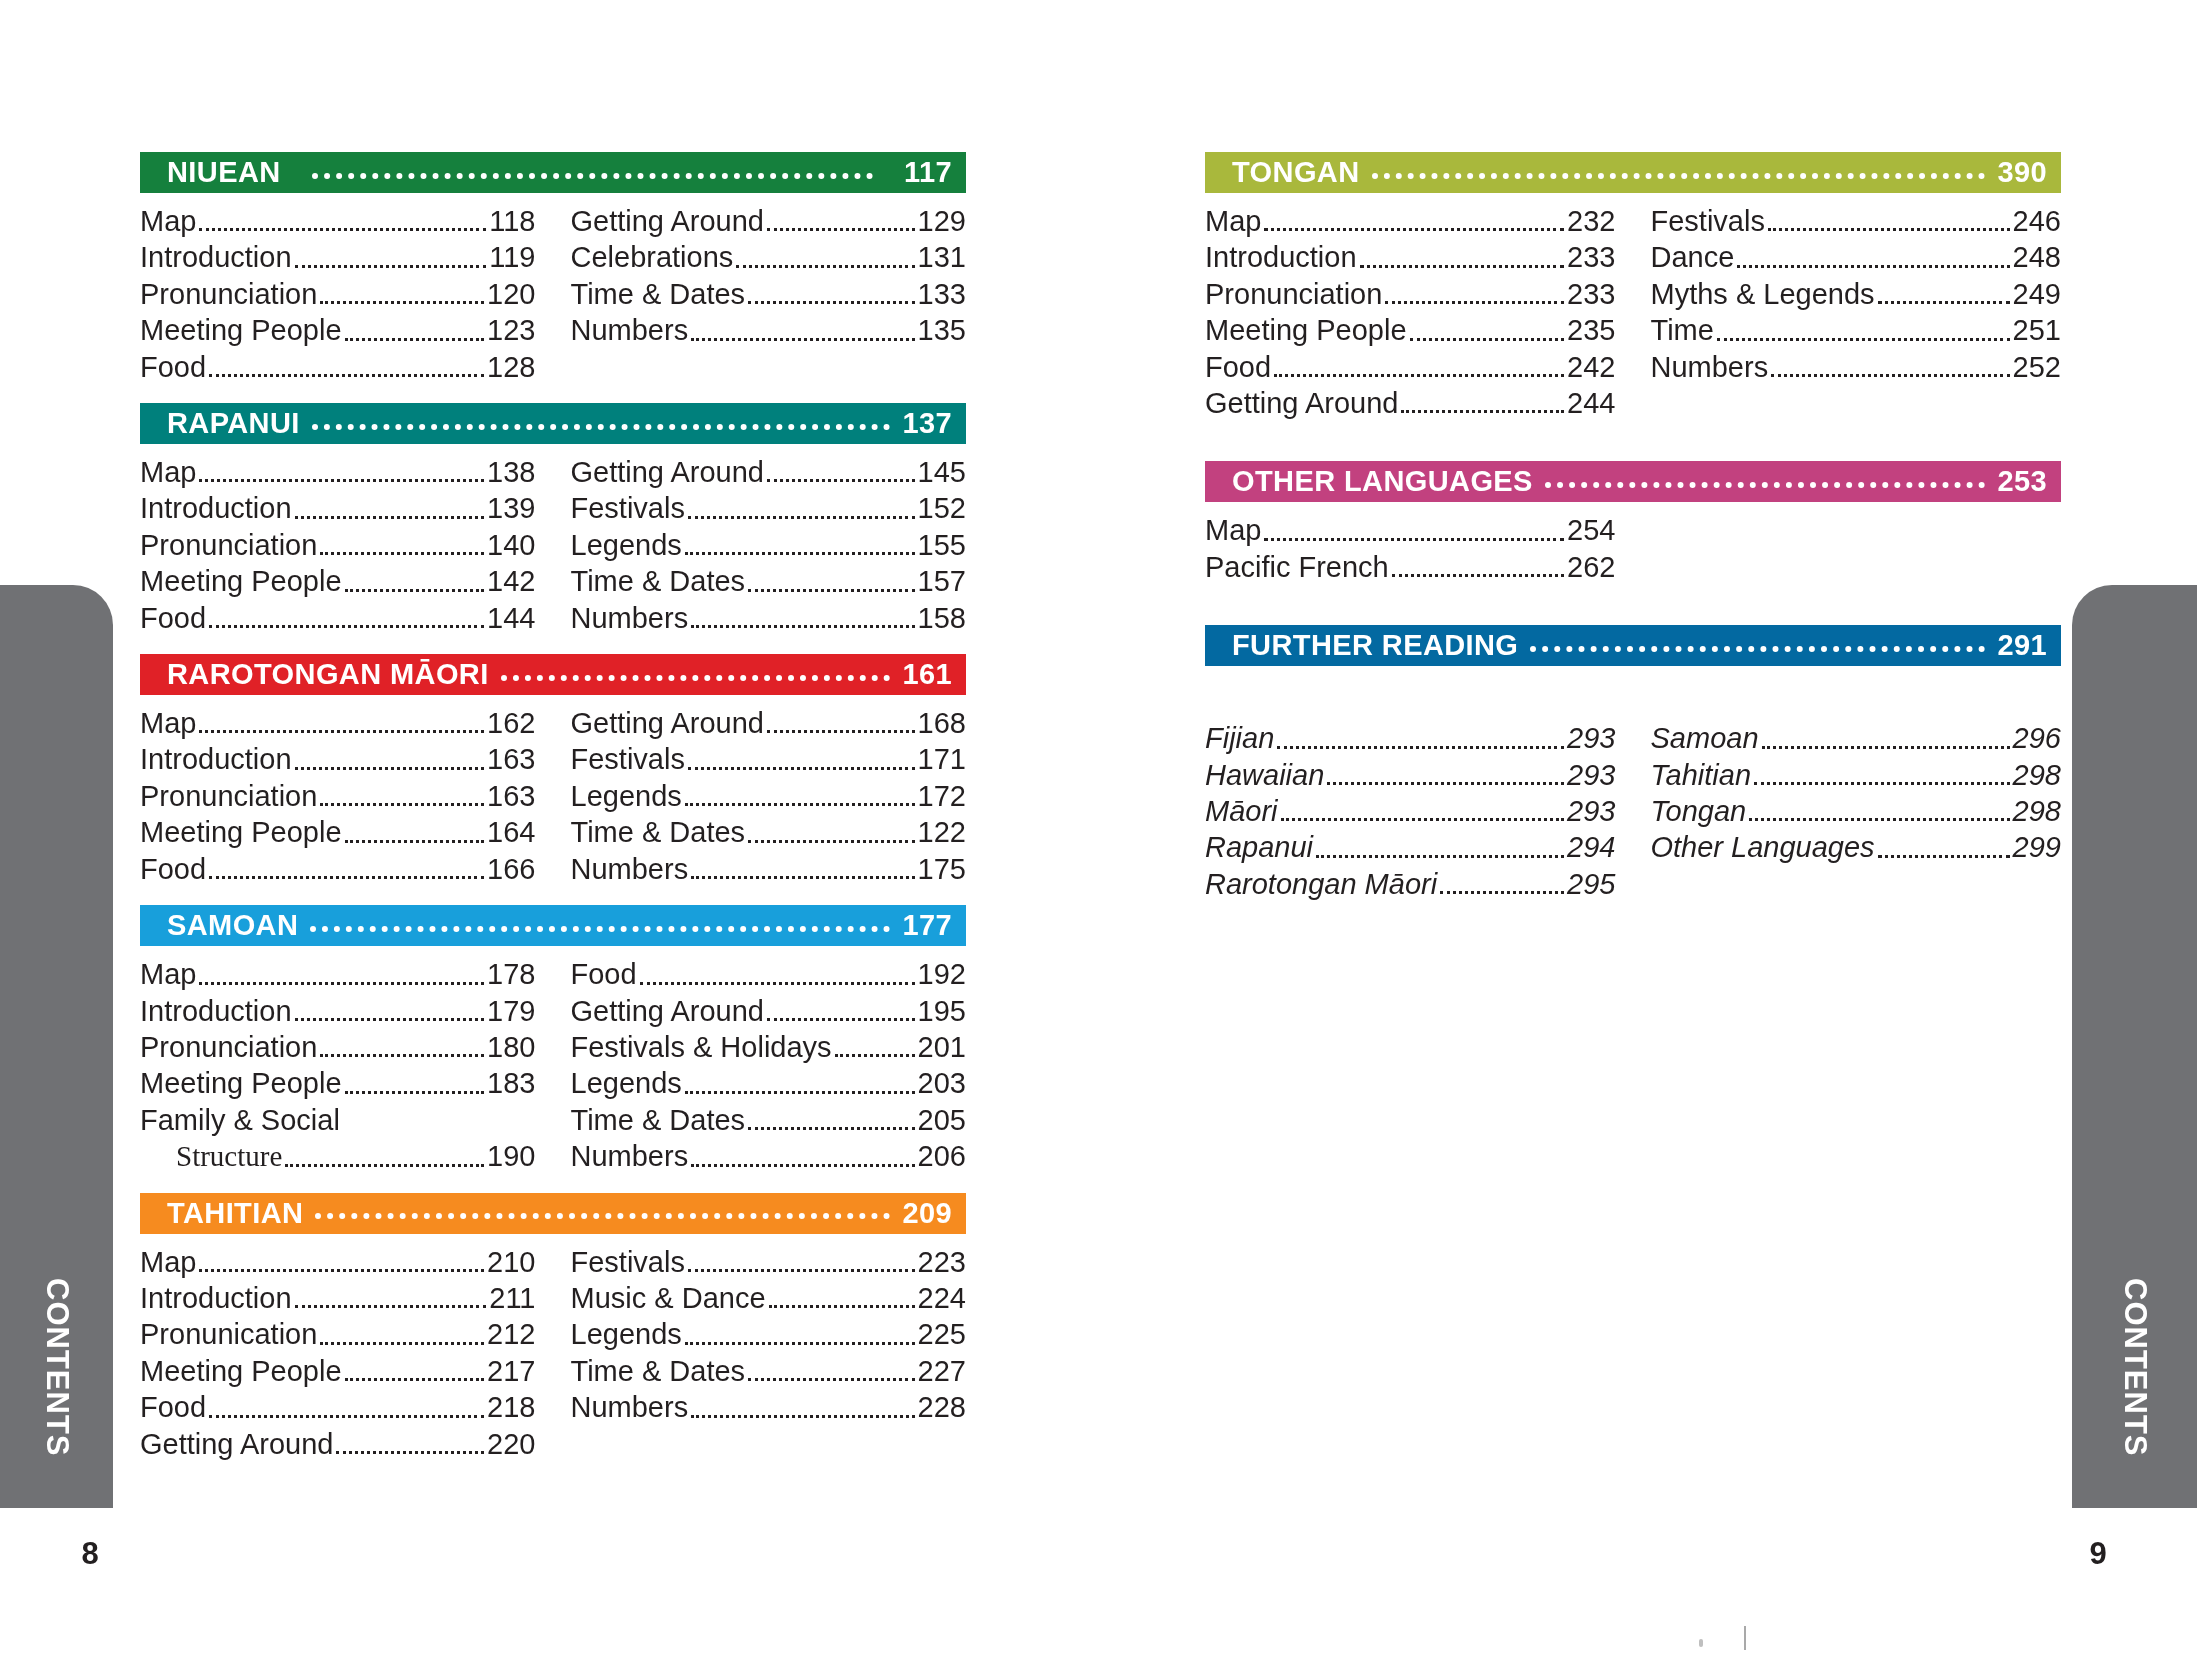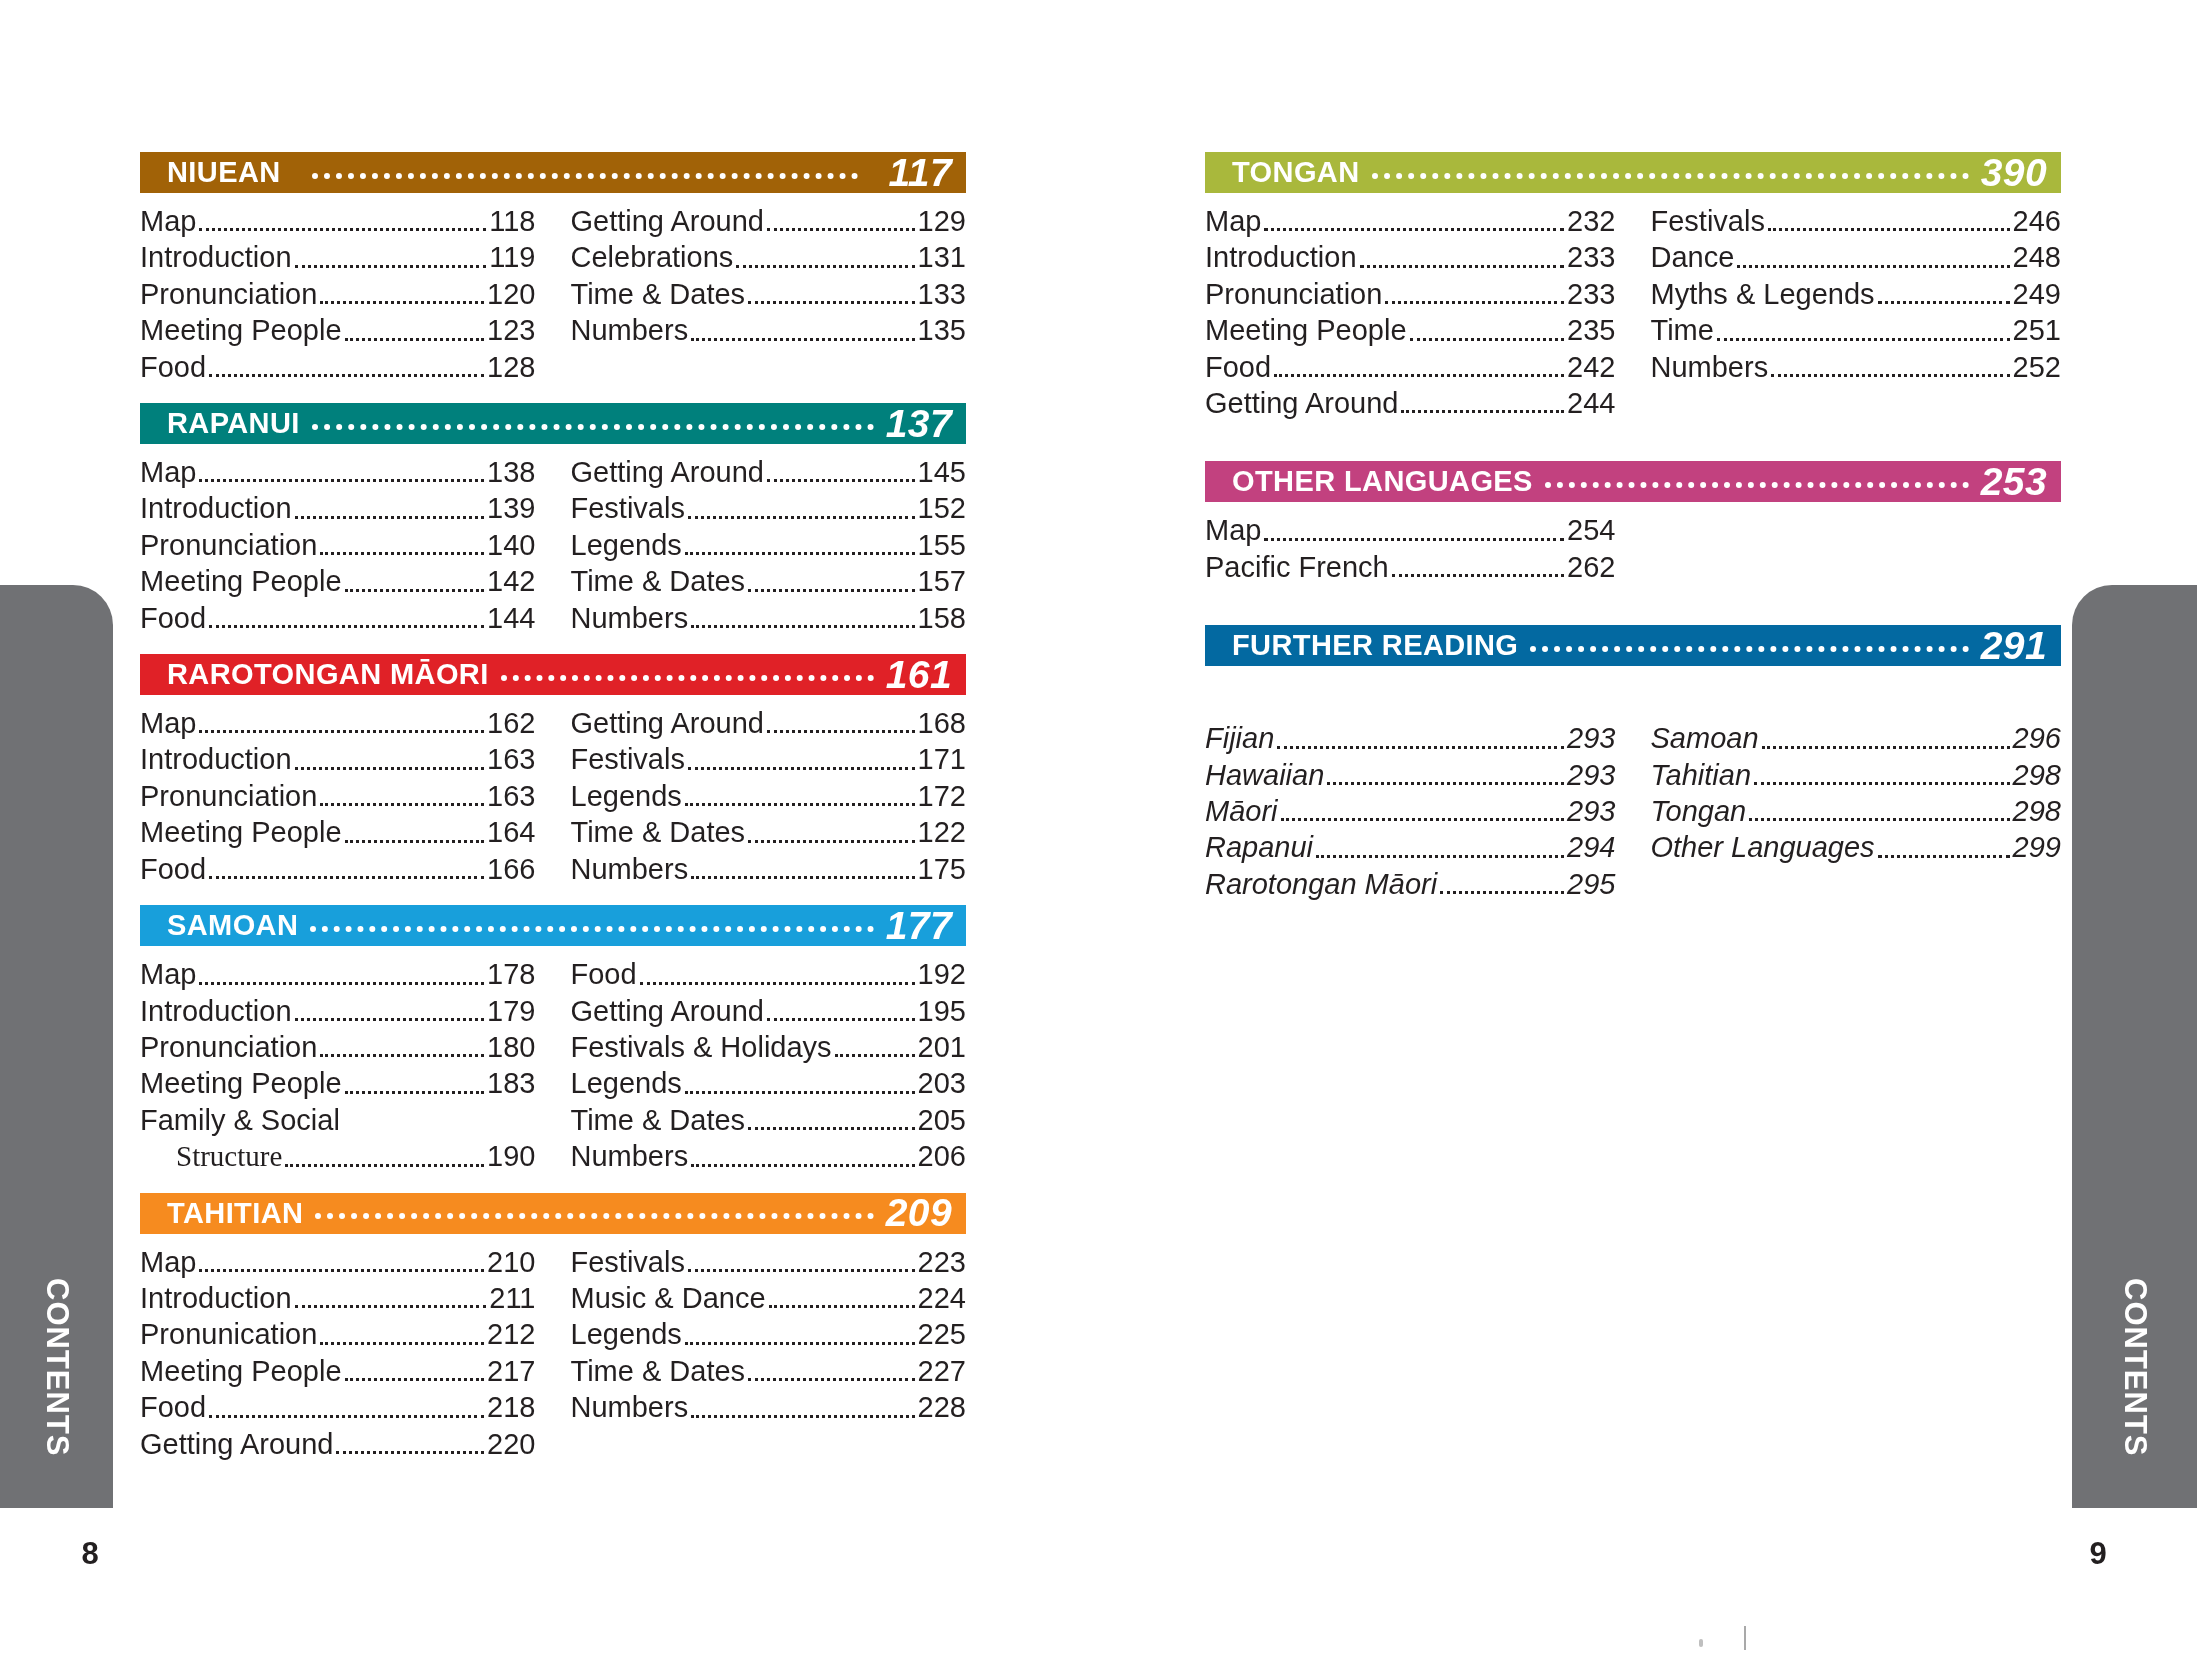--- a/index.html
+++ b/index.html
@@ -30,21 +30,21 @@
   .section-header{
     height:41px;display:flex;align-items:center;
     padding:0 14px 0 27px;color:#ffffff;font-weight:700;
     font-size:29px;letter-spacing:0.4px;
   }
   .section-header .htitle{white-space:nowrap;}
   .section-header .hdots{
     flex:1;height:0;border-bottom:6px dotted #ffffff;
     margin:0 12px;position:relative;top:3px;
   }
-  .section-header .hpage{white-space:nowrap;font-size:39px;font-style:italic;}
+  .section-header .hpage{white-space:nowrap;font-size:29px;}
   .cols{
     display:grid;grid-template-columns:1fr 1fr;column-gap:35px;
     margin-top:10px;
   }
   .toc-area-right .toc-section:nth-child(3) .cols{margin-top:54px;font-style:italic;}
   .item{
     display:flex;align-items:flex-end;
     font-size:29px;line-height:36.4px;
   }
   .item .label{white-space:nowrap;}
@@ -71,21 +71,21 @@
 <aside class="tab tab-left">
   <span class="tab-text">CONTENTS</span>
 </aside>
 
 <aside class="tab tab-right">
   <span class="tab-text">CONTENTS</span>
 </aside>
 
 <main class="toc-area toc-area-left" id="toc-left">
     <section class="toc-section">
-      <div class="section-header" style="background: #a16207; gap: 19px;">
+      <div class="section-header" style="background: #15803d; gap: 19px;">
         <span class="htitle">NIUEAN</span>
         <span class="hdots"></span>
         <span class="hpage">117</span>
       </div>
       <div class="cols">
         <div class="col">
           <div class="item">
             <span class="label">Map</span>
             <span class="dots"></span>
             <span class="num">118</span>

